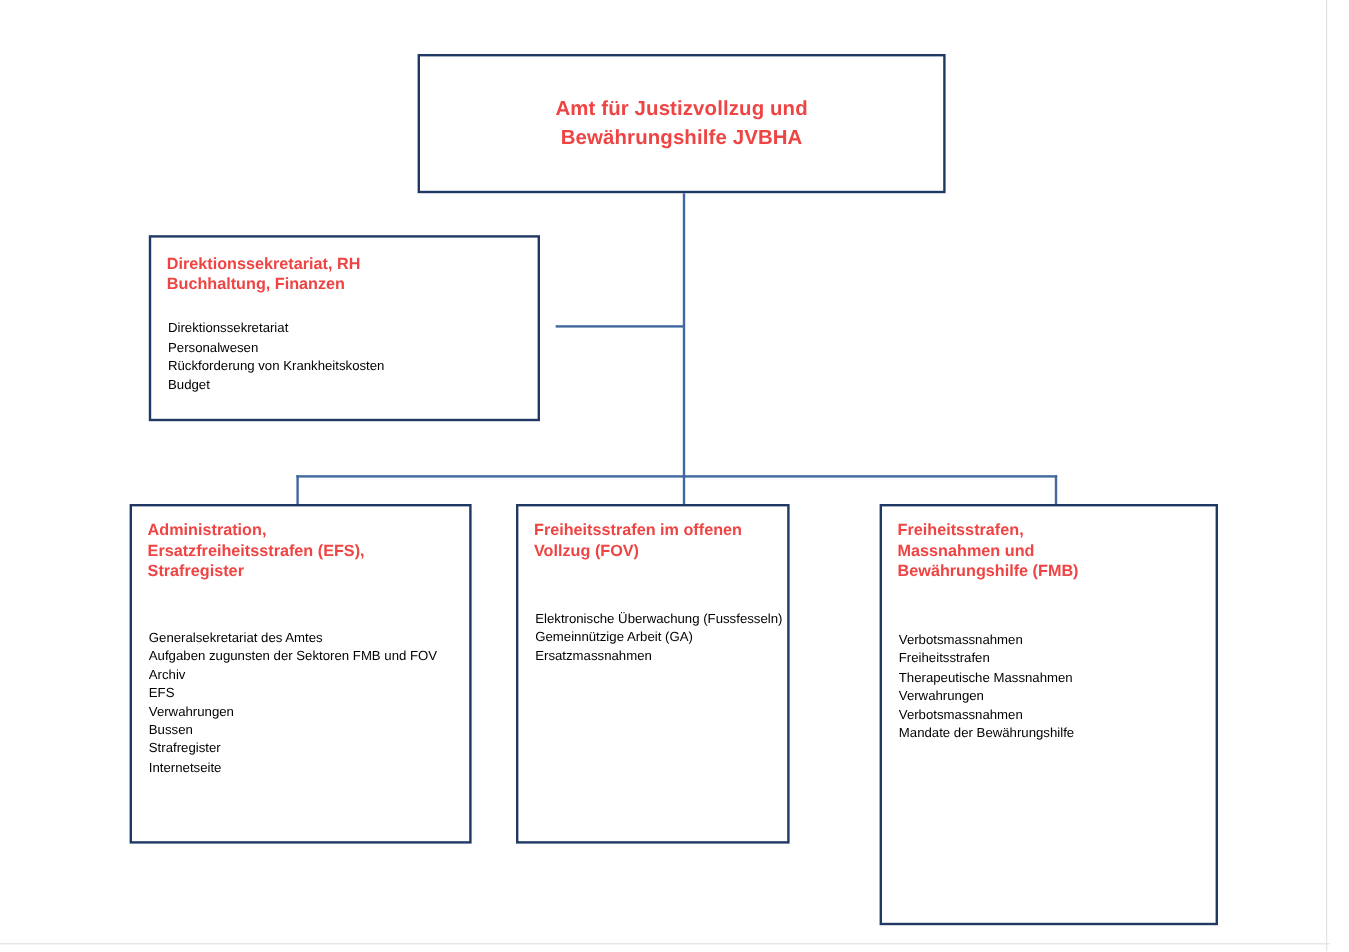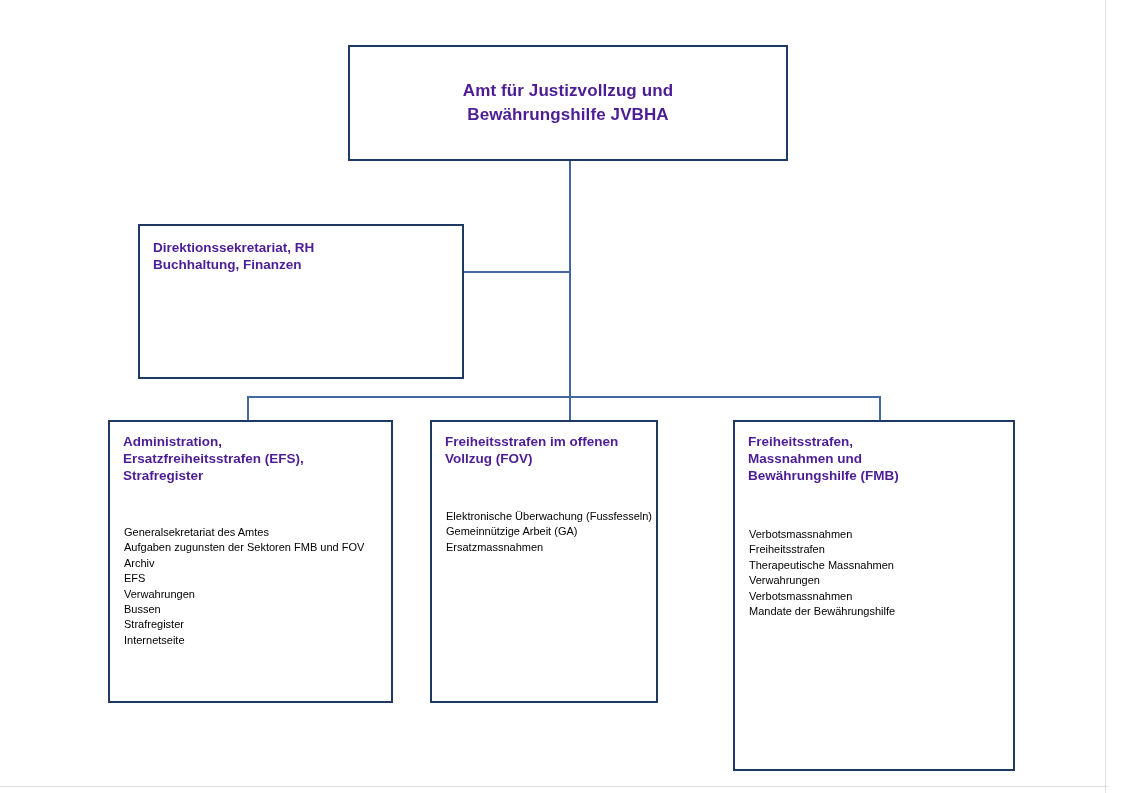--- a/index.html
+++ b/index.html
@@ -40,21 +40,21 @@
   
   .node {
     position: absolute;
     box-sizing: border-box;
     background: #ffffff;
     border: 2px solid #1f3864;
     z-index: 3;
   }
   .node-title {
     font-weight: bold;
-    color: #4c1d95;
+    color: #ef4444;
     white-space: pre-line;
   }
   .node-title .light {
     font-weight: bold;
   }
   .node-list {
     list-style: none;
     margin: 0;
     padding: 0;
   }
@@ -75,25 +75,24 @@
     right: 0;
     top: 32px;
     text-align: center;
     font-size: 17px;
     line-height: 24px;
     letter-spacing: 0.1px;
   }
 
   
   #node-staff {
-    left: 138px;
+    left: 124px;
     top: 196px;
     width: 326px;
     height: 155px;
-    margin-top: 28px;
   }
   #node-staff .node-title {
     position: absolute;
     left: 13px;
     top: 13px;
     font-size: 13.5px;
     line-height: 17px;
   }
   #node-staff .node-list {
     position: absolute;
@@ -175,20 +174,26 @@
   <div class="conn conn-v" id="conn-drop-right"></div>
 
   <div class="node" id="node-root">
     <div class="node-title"><span>Amt für Justizvollzug und
 Bewährungshilfe </span><span class="light">JVBHA</span></div>
   </div>
 
   <div class="node" id="node-staff">
     <div class="node-title">Direktionssekretariat, RH
 Buchhaltung, Finanzen</div>
+    <ul class="node-list">
+        <li>Direktionssekretariat</li>
+        <li>Personalwesen</li>
+        <li>Rückforderung von Krankheitskosten</li>
+        <li>Budget</li>
+      </ul>
   </div>
 
   <div class="node row-bottom" id="node-admin">
     <div class="node-title">Administration,
 Ersatzfreiheitsstrafen (EFS),
 Strafregister</div>
     <ul class="node-list">
         <li>Generalsekretariat des Amtes</li>
         <li>Aufgaben zugunsten der Sektoren FMB und FOV</li>
         <li>Archiv</li>

